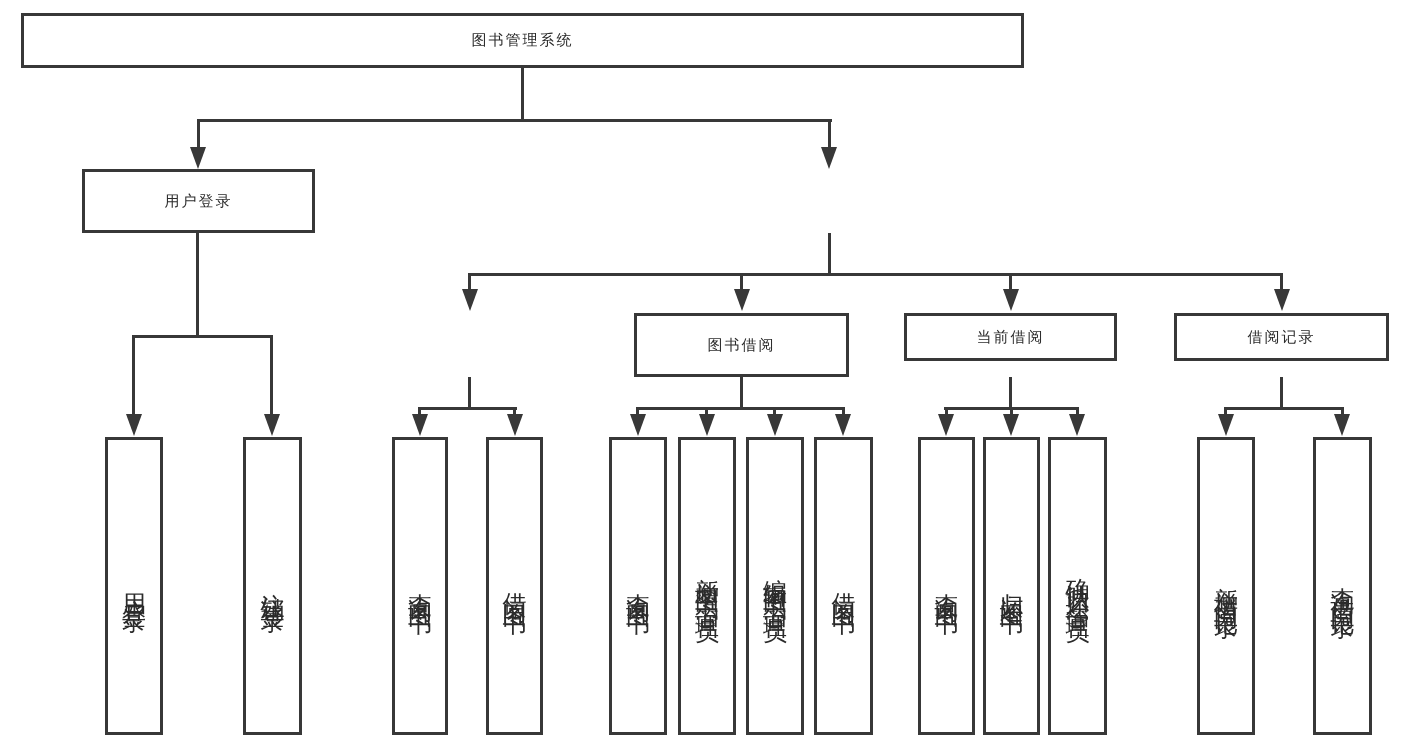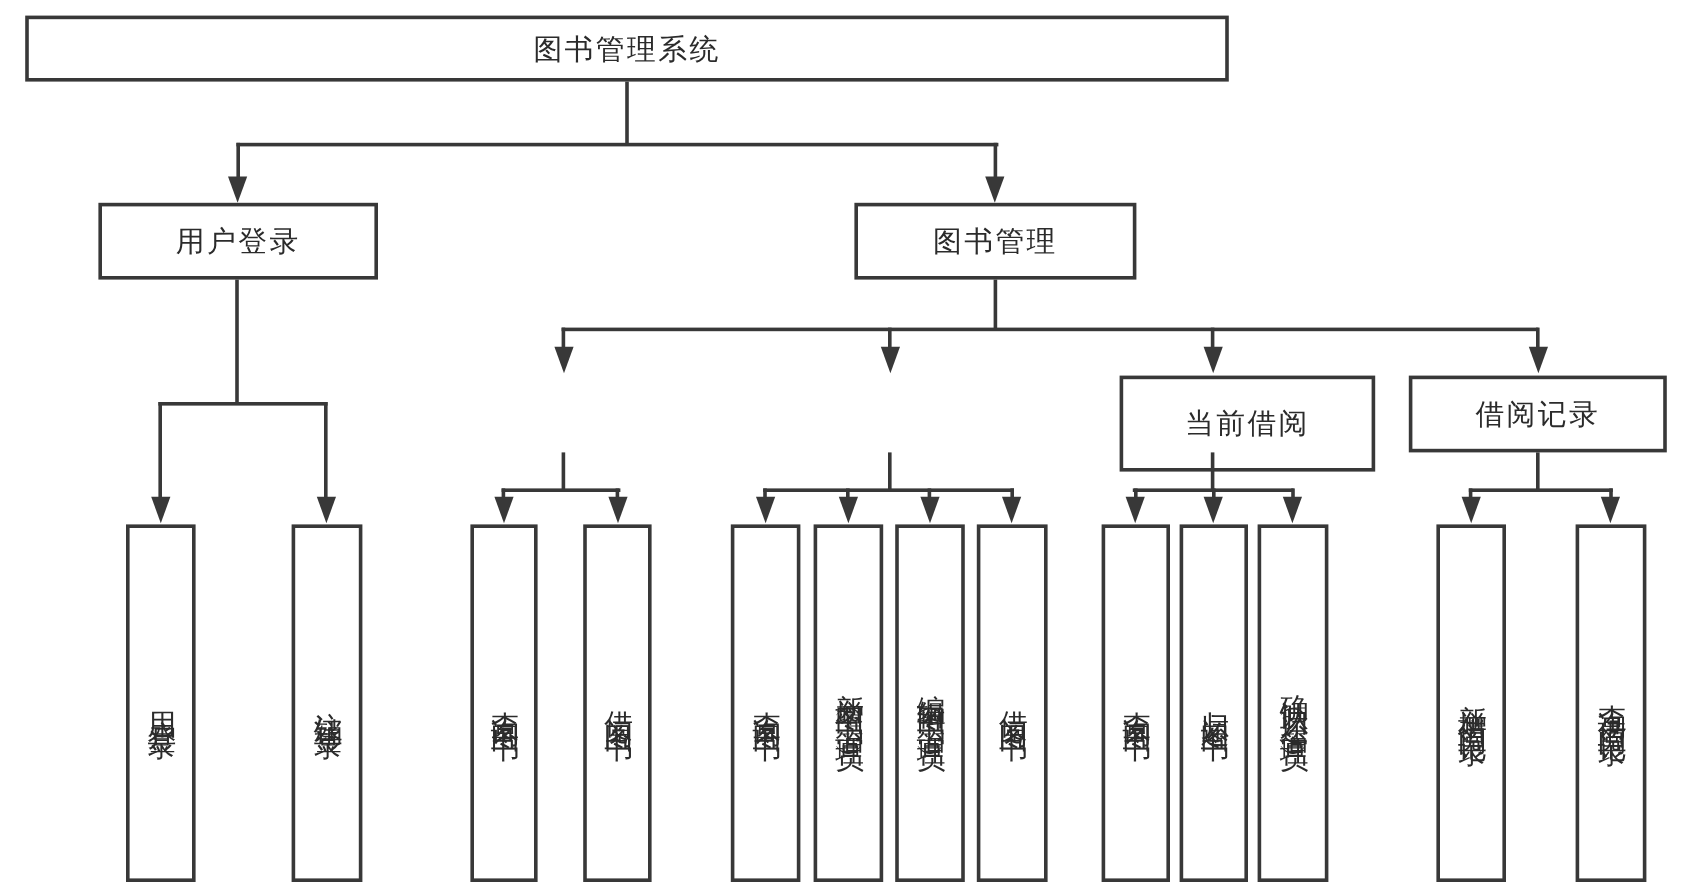--- a/index.html
+++ b/index.html
@@ -20,21 +20,21 @@
   .hbox,.vbox{
     position:absolute;
     box-sizing:border-box;
     border:3px solid var(--line);
     background:#ffffff;
     display:flex;
     align-items:center;
     justify-content:center;
   }
   .hbox span{
-    font-size:24px;
+    font-size:15px;
     letter-spacing:2px;
     white-space:nowrap;
     color:var(--text);
   }
   .vbox span{
     writing-mode:vertical-rl;
     font-size:24px;
     letter-spacing:6px;
     line-height:1;
     white-space:nowrap;
@@ -71,46 +71,46 @@
   <div class="vl" style="left:521px;top:68px;height:53px"></div>
   <div class="hl" style="left:197px;top:119px;width:635px"></div>
   <div class="vl" style="left:197px;top:119px;height:30px"></div>
   <div class="arr" style="left:190px;top:147px"></div>
   <div class="vl" style="left:828px;top:119px;height:30px"></div>
   <div class="arr" style="left:821px;top:147px"></div>
 
   <div class="hbox" style="left:82px;top:169px;width:233px;height:64px">
     <span>用户登录</span>
   </div>
-  <div class="hbox" style="left:712px;top:169px;width:235px;height:64px">
-    <span>图书管理</span>
-  </div>
 
   <div class="vl" style="left:196px;top:233px;height:104px"></div>
   <div class="hl" style="left:132px;top:335px;width:141px"></div>
   <div class="vl" style="left:132px;top:335px;height:80px"></div>
   <div class="arr" style="left:126px;top:414px"></div>
   <div class="vl" style="left:270px;top:335px;height:80px"></div>
   <div class="arr" style="left:264px;top:414px"></div>
 
   <div class="vl" style="left:828px;top:233px;height:42px"></div>
   <div class="hl" style="left:468px;top:273px;width:814px"></div>
   <div class="vl" style="left:468px;top:273px;height:18px"></div>
   <div class="arr" style="left:462px;top:289px"></div>
   <div class="vl" style="left:740px;top:273px;height:18px"></div>
   <div class="arr" style="left:734px;top:289px"></div>
   <div class="vl" style="left:1009px;top:273px;height:18px"></div>
   <div class="arr" style="left:1003px;top:289px"></div>
   <div class="vl" style="left:1280px;top:273px;height:18px"></div>
   <div class="arr" style="left:1274px;top:289px"></div>
 
-  <div class="hbox" style="left:933px;top:313px;width:213px;height:80px">
+  <div class="hbox" style="left:634px;top:313px;width:215px;height:64px">
+    <span>图书借阅</span>
+  </div>
+  <div class="hbox" style="left:904px;top:313px;width:213px;height:48px">
     <span>当前借阅</span>
   </div>
-  <div class="hbox" style="left:1174px;top:313px;width:215px;height:64px">
+  <div class="hbox" style="left:1174px;top:313px;width:215px;height:48px">
     <span>借阅记录</span>
   </div>
 
   <div class="vl" style="left:468px;top:377px;height:32px"></div>
   <div class="hl" style="left:418px;top:407px;width:99px"></div>
   <div class="vl" style="left:418px;top:407px;height:9px"></div>
   <div class="arr" style="left:412px;top:414px"></div>
   <div class="vl" style="left:513px;top:407px;height:9px"></div>
   <div class="arr" style="left:507px;top:414px"></div>
 

